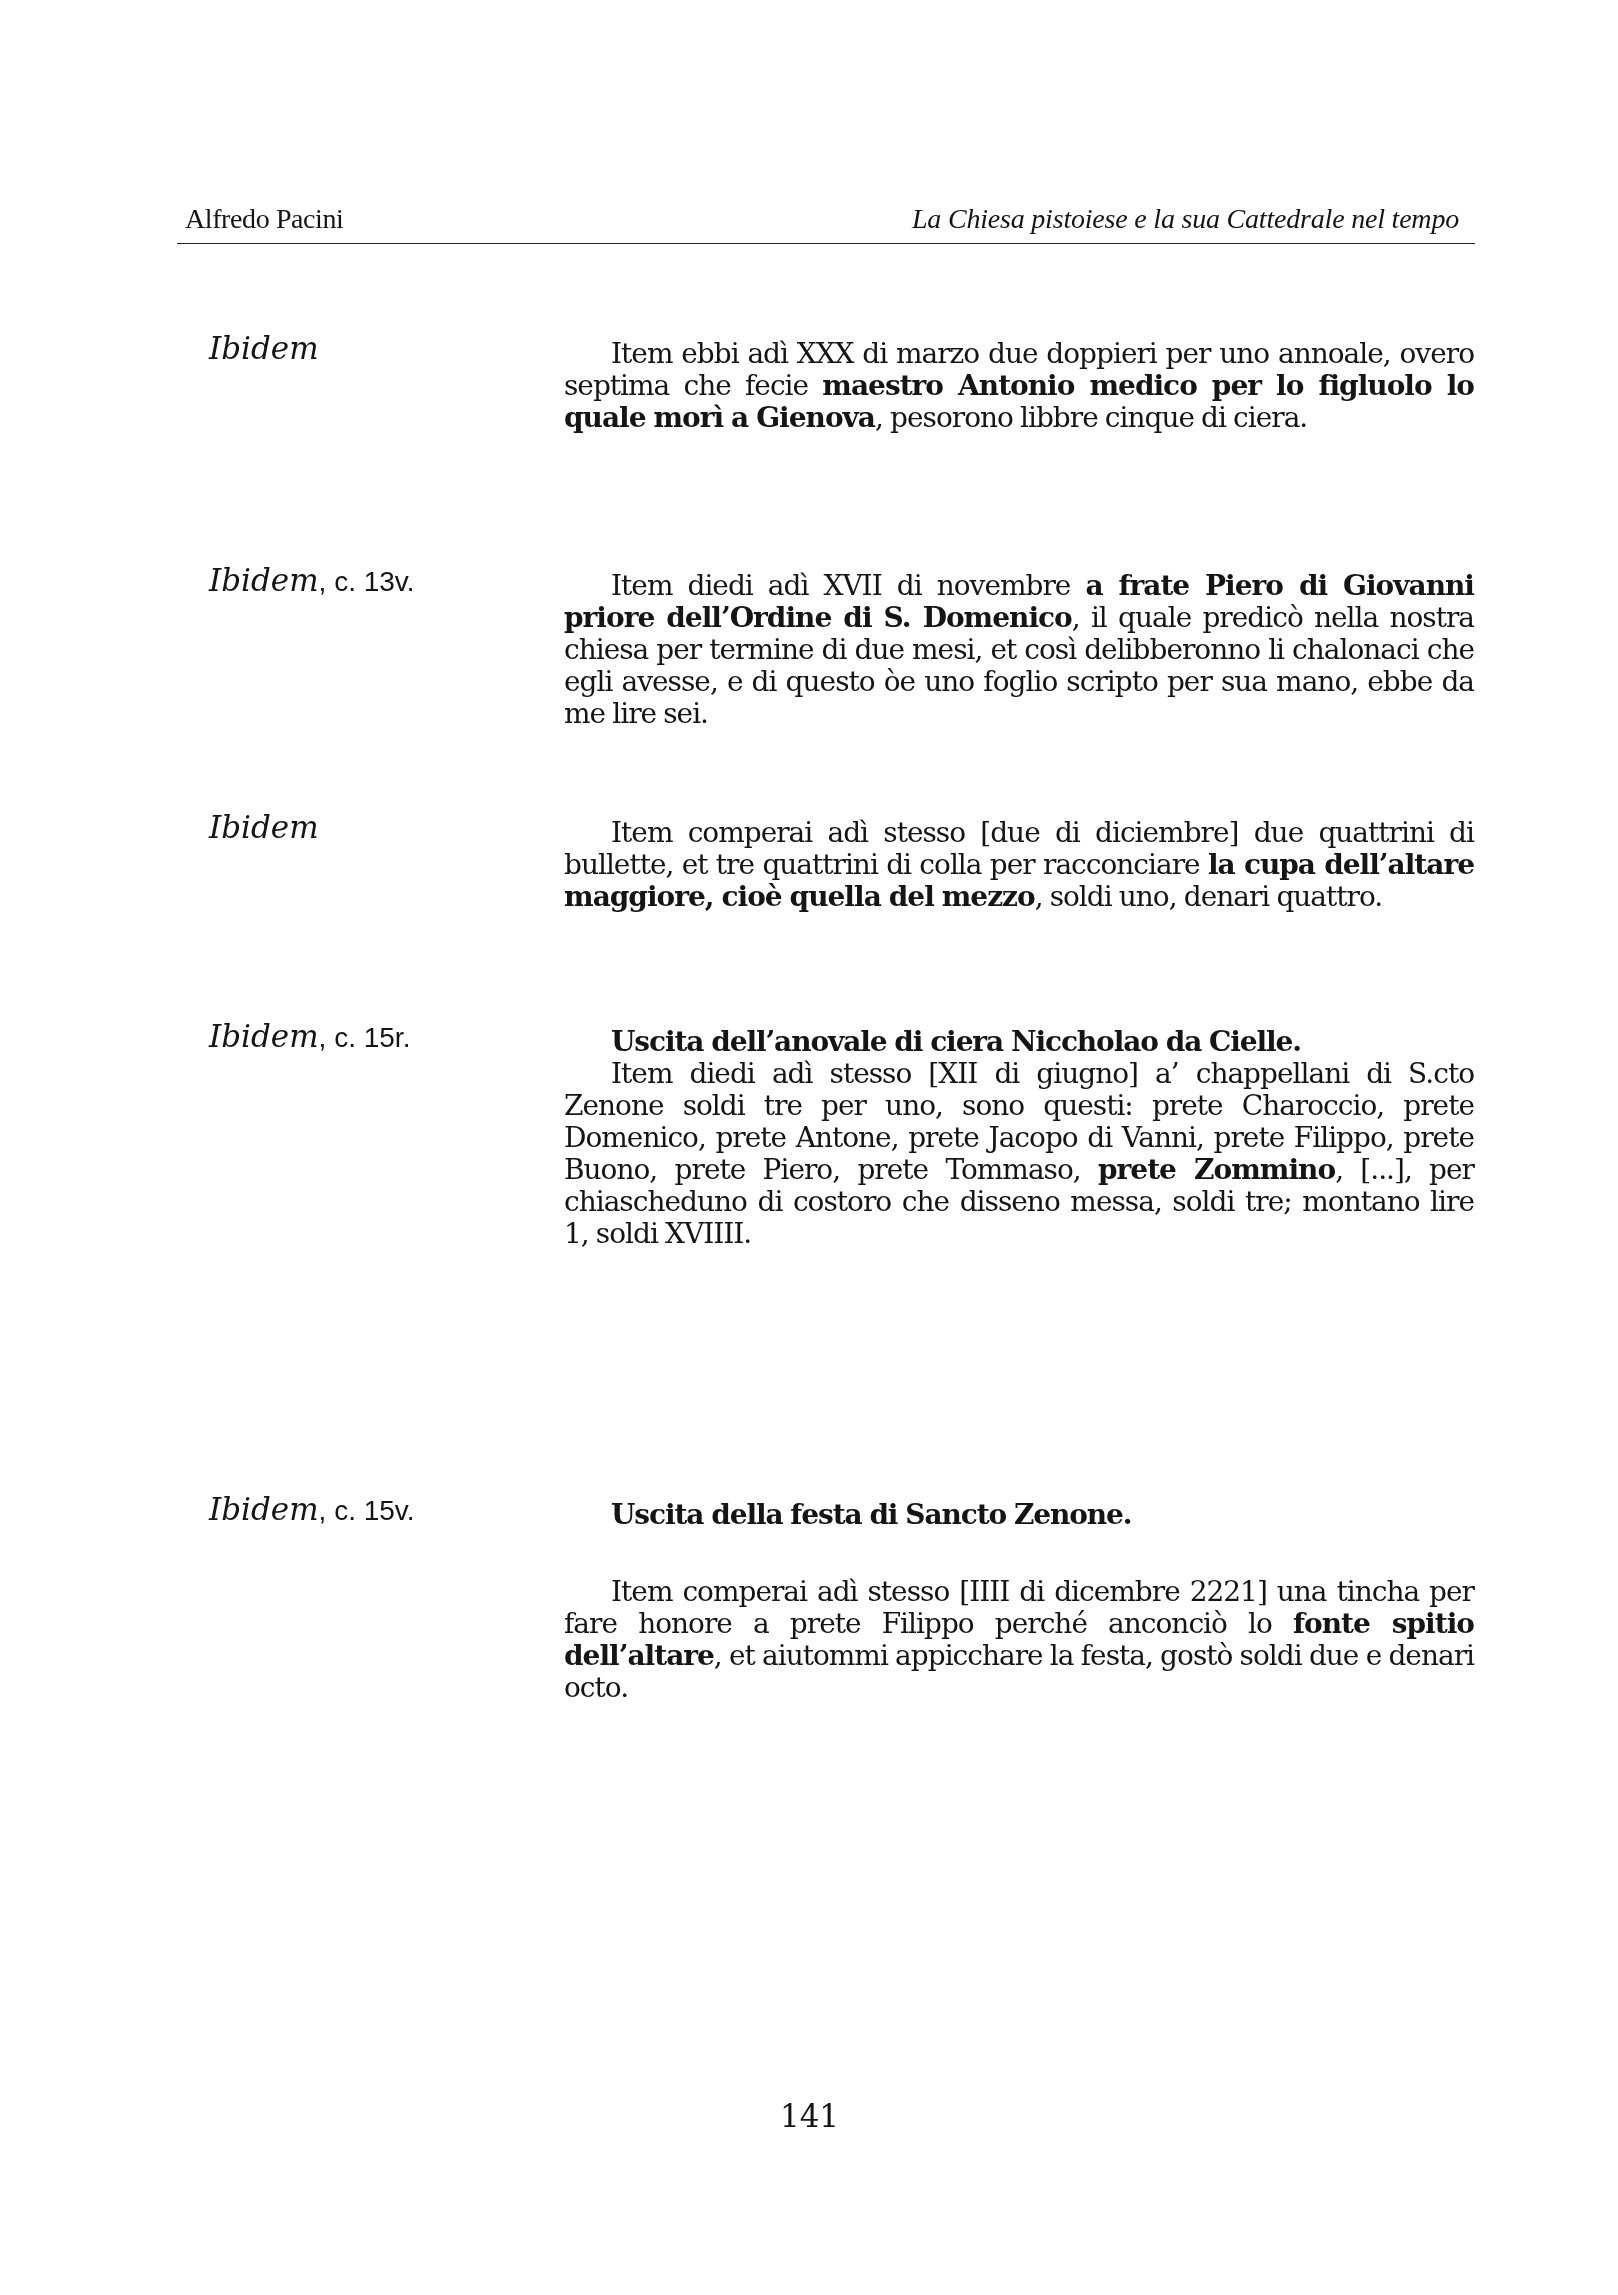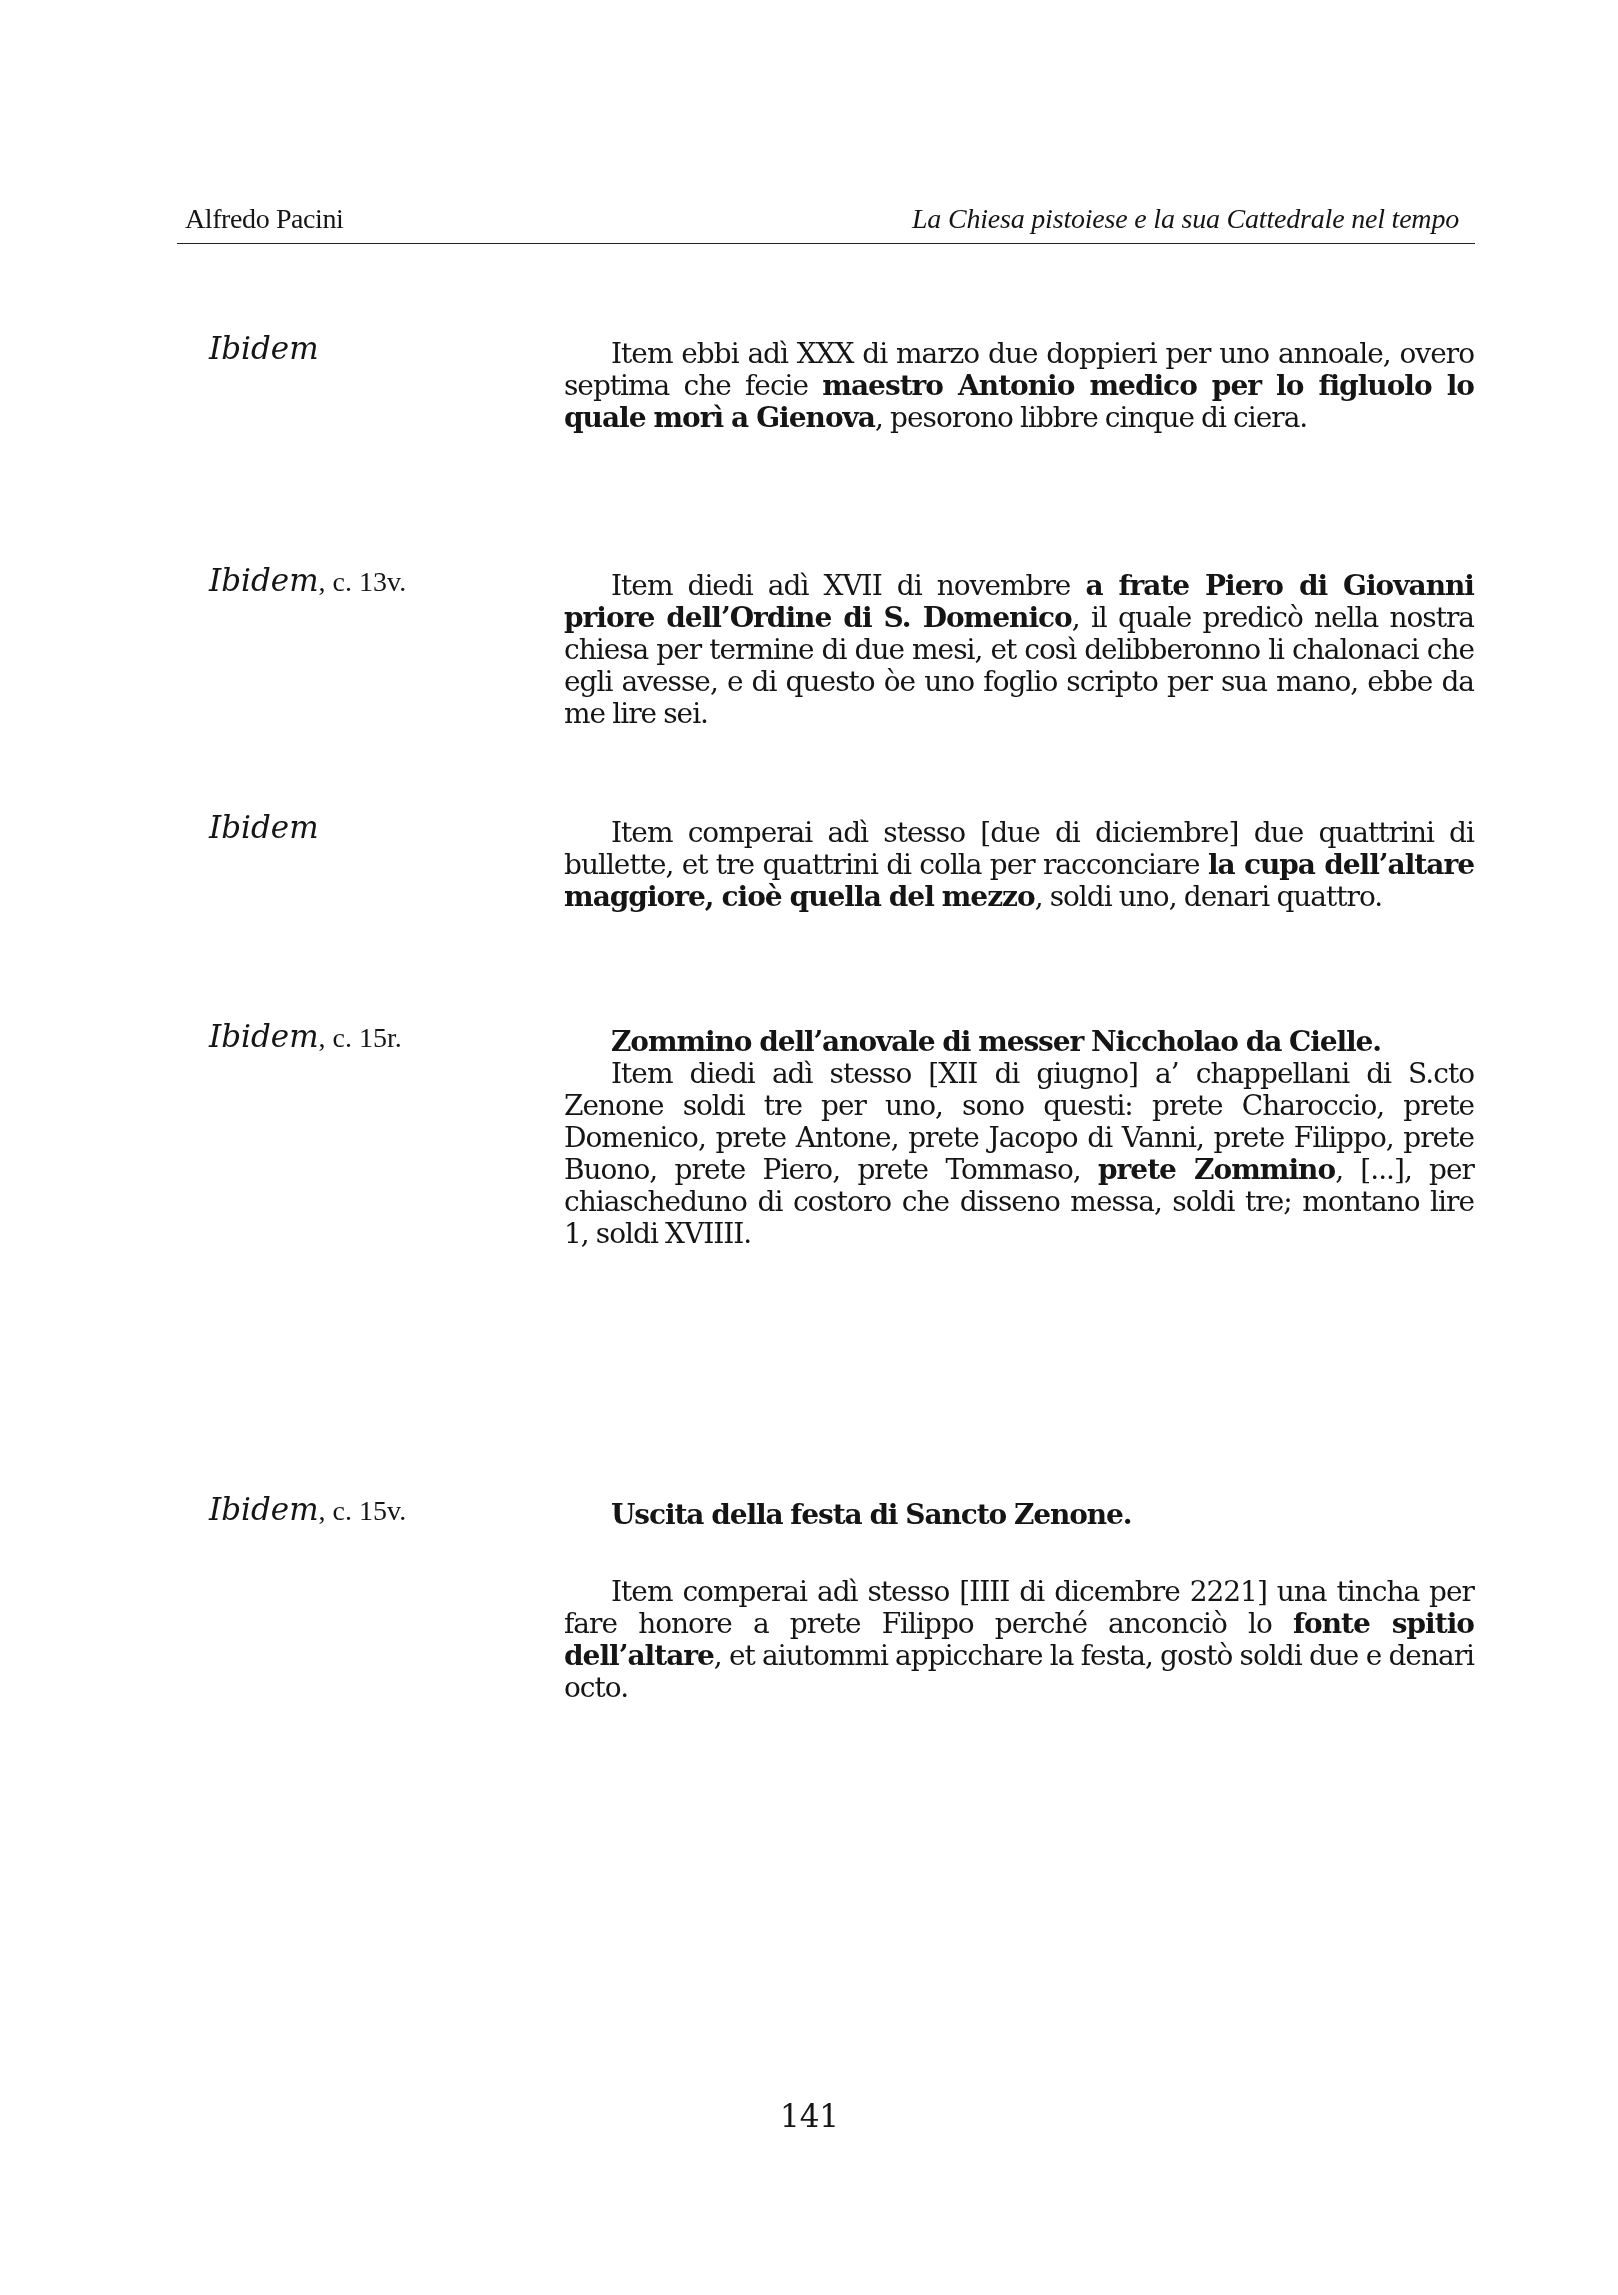--- a/index.html
+++ b/index.html
@@ -26,21 +26,21 @@
       border-top: 1.6px solid #222;
     }
 
     .entry { position: absolute; left: 0; width: 1619px; }
     .ref {
       position: absolute; left: 177px; top: 0;
       font-family: "DejaVu Serif", serif; font-size: 31px; line-height: 45px;
       white-space: nowrap;
     }
     .ref .ibidem { font-style: italic; margin-left: 32px; }
-    .ref .folio { font-family: Liberation Serif, serif; font-size: 28px; }
+    .ref .folio { font-family: Liberation Sans, sans-serif; font-size: 28px; }
 
     .body {
       position: absolute; left: 564px; width: 910px; top: 12px;
       font-family: "DejaVu Serif", serif; font-size: 28px; line-height: 32px;
       text-align: justify; letter-spacing: -1px; word-spacing: -0.8px;
     }
     .body p { margin: 0; text-indent: 47px; }
     .body b { font-weight: bold; }
     .heading {
       font-weight: bold; text-indent: 47px; margin: 0;
@@ -88,21 +88,21 @@
     <div class="body">
       <p><span>Item comperai adì stesso [due di diciembre] due quattrini di bullette, et tre quattrini di colla per racconciare </span><b>la cupa dell’altare maggiore, cioè quella del mezzo</b><span>, soldi uno, denari quattro.</span></p>
     </div>
   </div>
 
   <div class="entry" style="top:1014px;">
     <div class="ref">
       <span class="ibidem">Ibidem</span><span class="folio">, c. 15r.</span>
     </div>
     <div class="body">
-      <div class="heading">Zommino dell’anovale di messer Niccholao da Cielle.</div>
+      <div class="heading">Uscita dell’anovale di ciera Niccholao da Cielle.</div>
       <p><span>Item diedi adì stesso [XII di giugno] a’ chappellani di S.cto Zenone soldi tre per uno, sono questi: prete Charoccio, prete Domenico, prete Antone, prete Jacopo di Vanni, prete Filippo, prete Buono, prete Piero, prete Tommaso, </span><b>prete Zommino</b><span>, [...], per chiascheduno di costoro che disseno messa, soldi tre; montano lire 1, soldi XVIIII.</span></p>
     </div>
   </div>
 
   <div class="entry" style="top:1487px;">
     <div class="ref">
       <span class="ibidem">Ibidem</span><span class="folio">, c. 15v.</span>
     </div>
     <div class="body">
       <div class="heading" style="margin-bottom:45px;">Uscita della festa di Sancto Zenone.</div>

